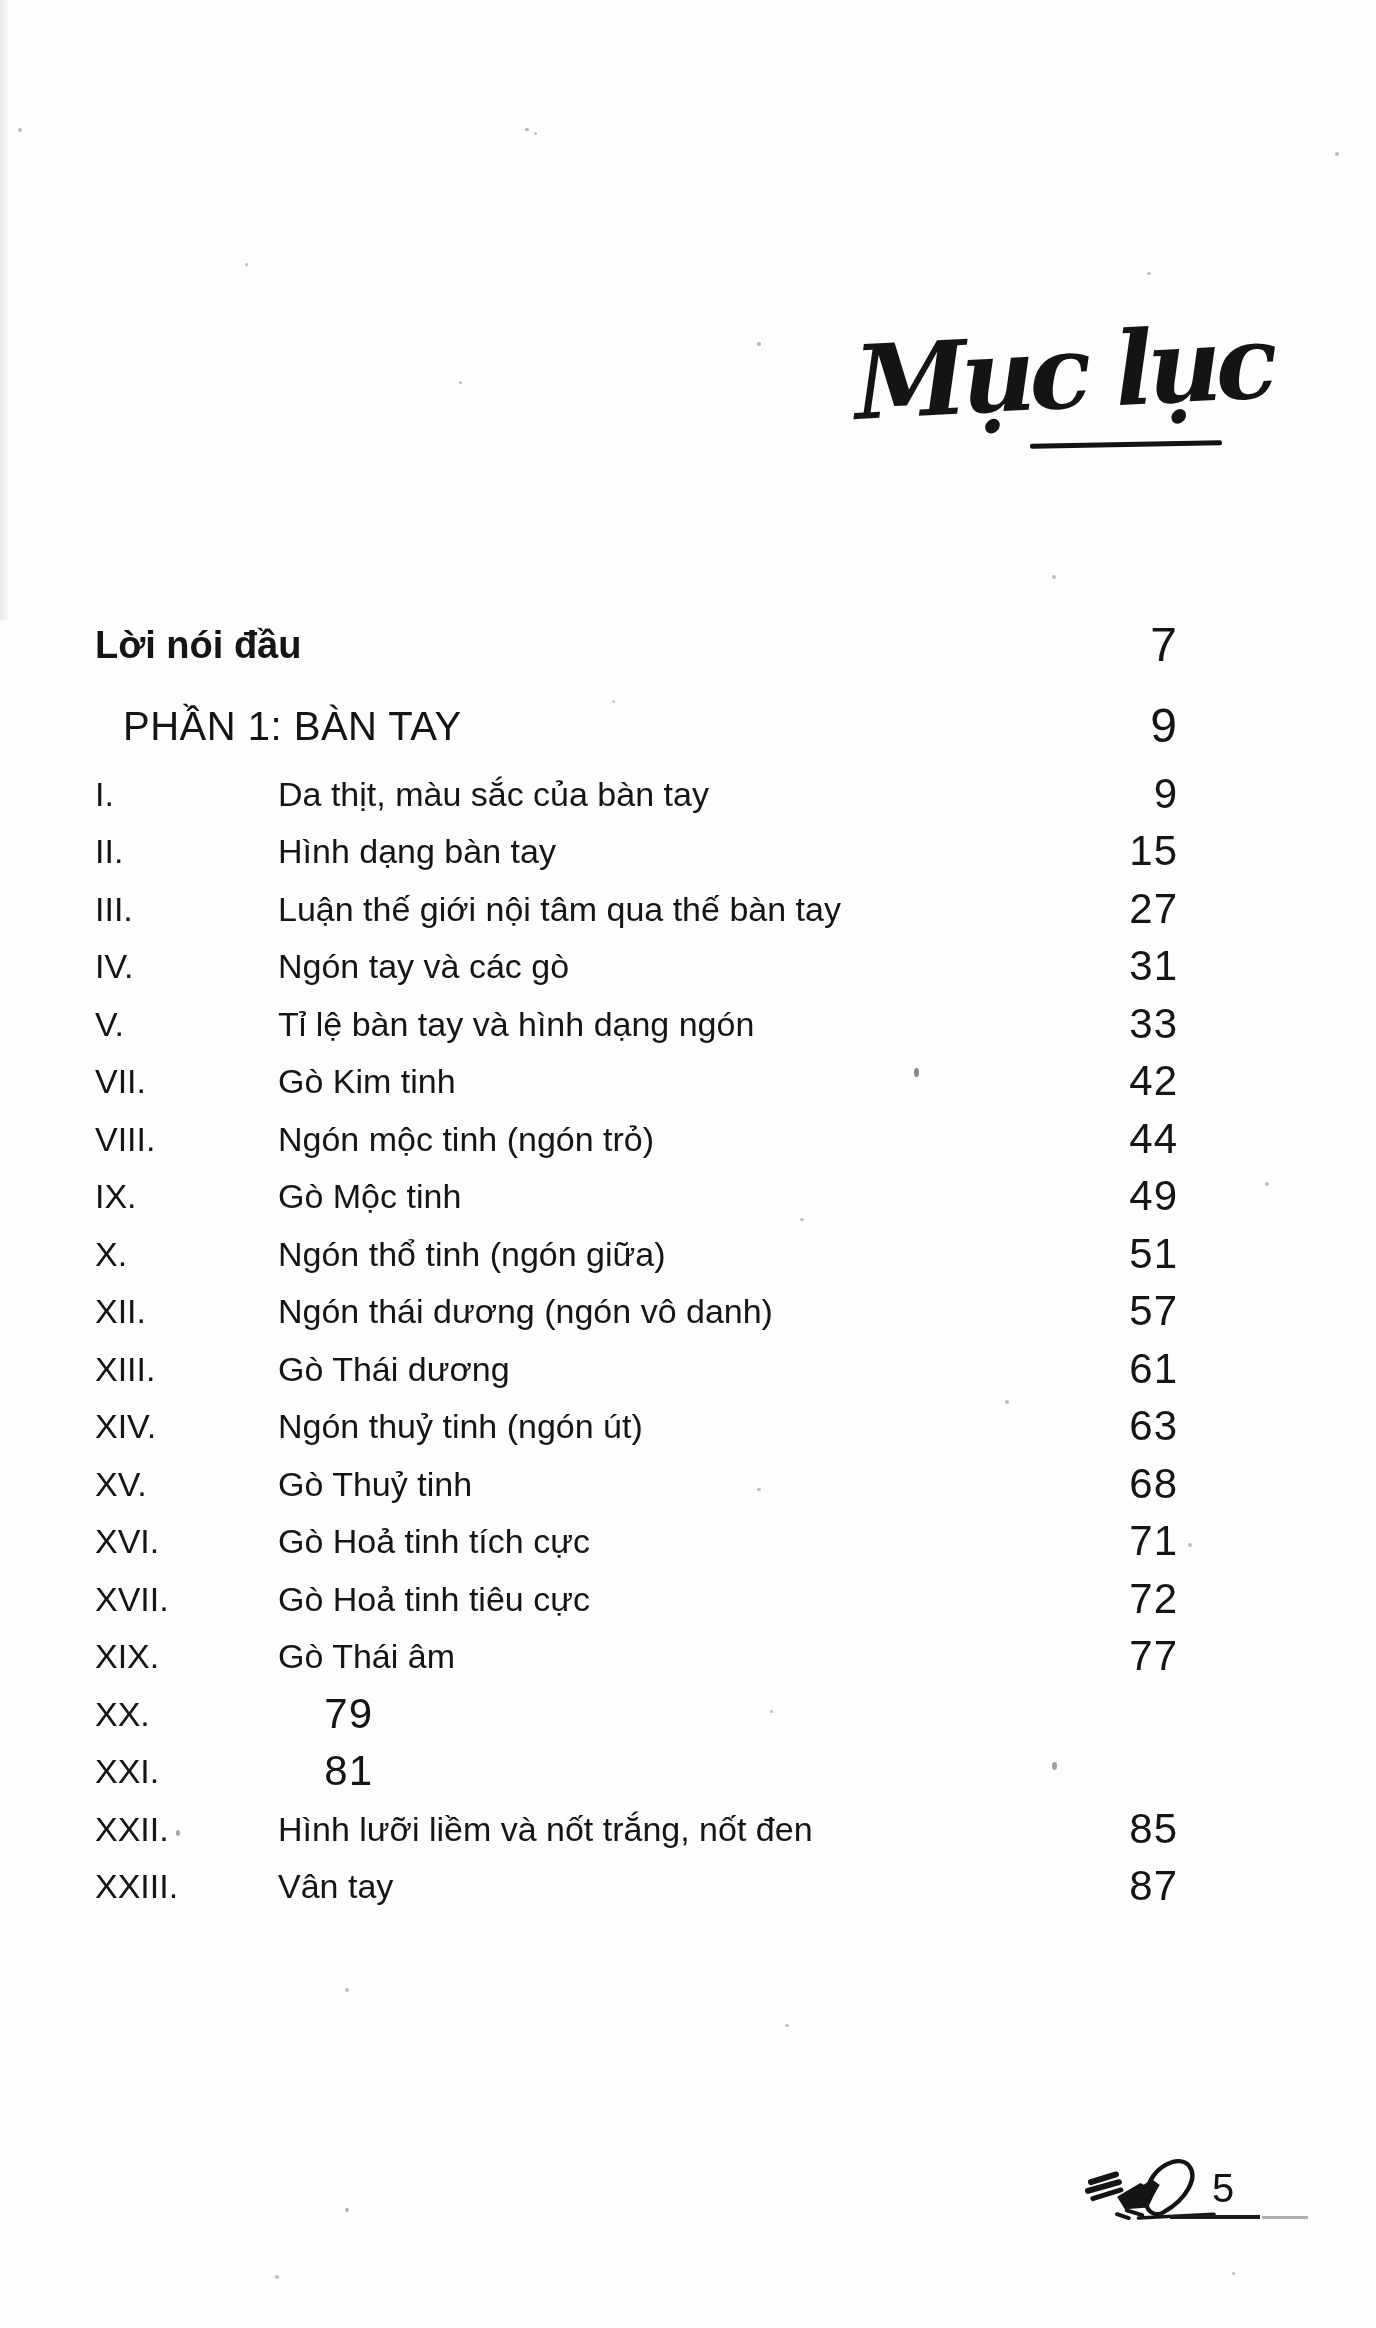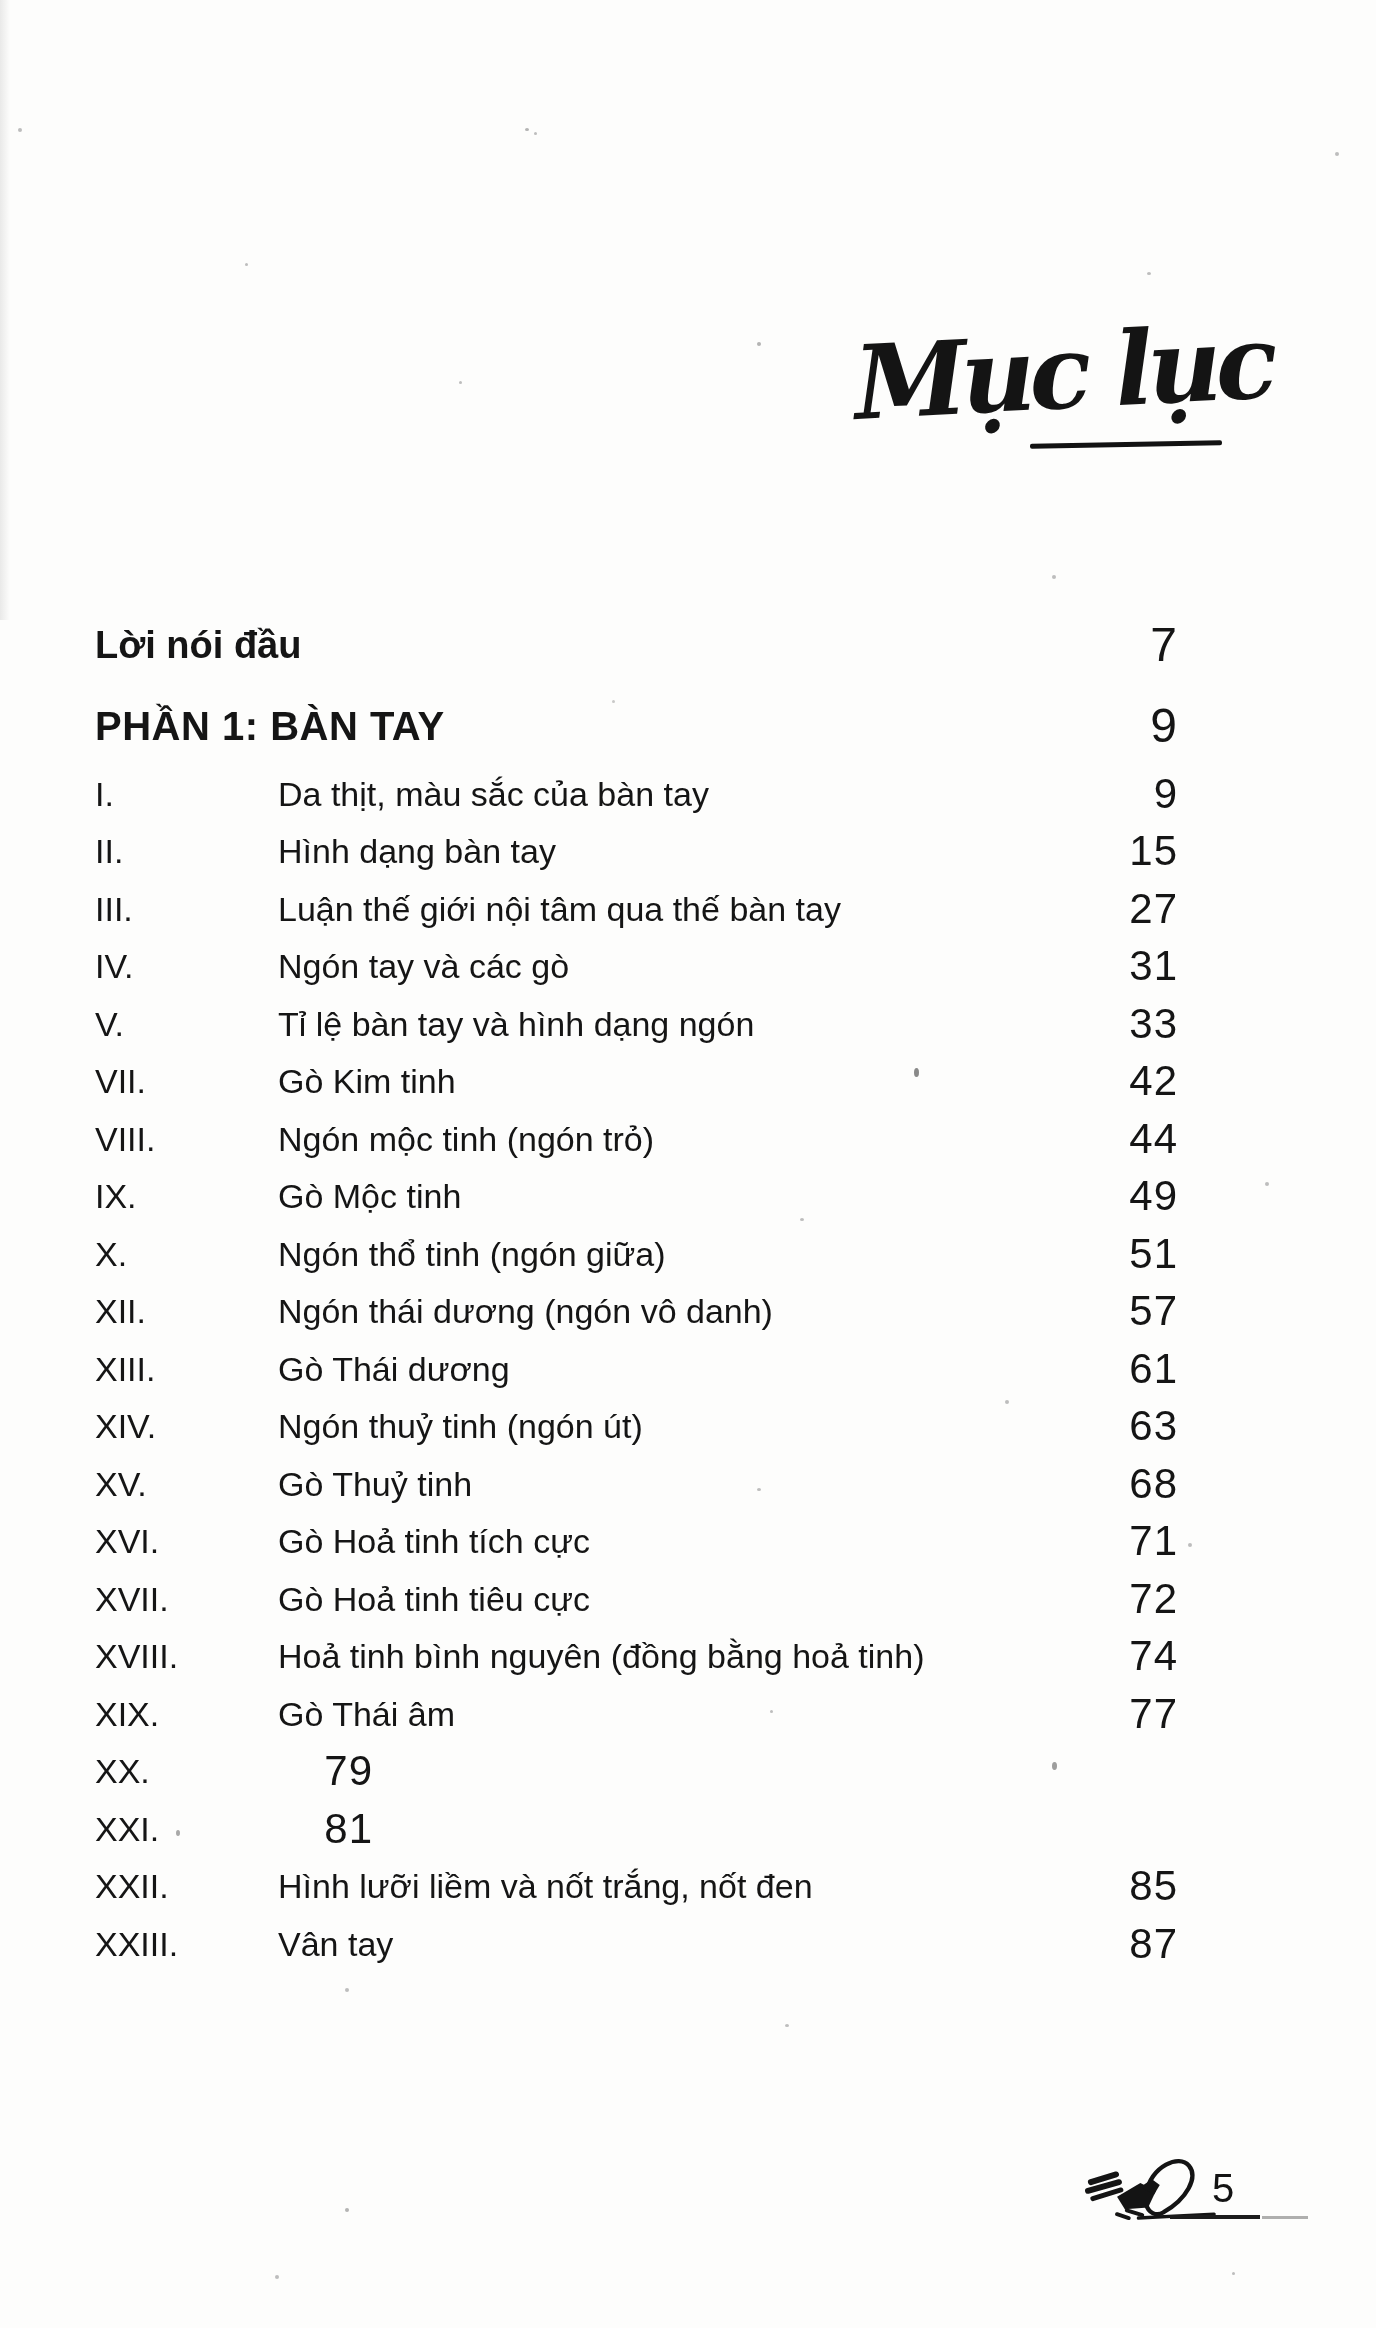--- a/index.html
+++ b/index.html
@@ -64,23 +64,24 @@
   .toc-row .pg   {
     flex:0 0 95px;
     text-align:right;
     font-size:42px;
     letter-spacing:1px;
   }
   .toc-row.front-first  { margin-bottom:24px; }
   .toc-row.front-second { margin-bottom:10px; }
   .toc-row .lbl { flex:1 1 auto; font-size:38px;font-weight:bold; }
   .toc-row.front-second .lbl {
-    font-weight:700;
+    font-weight:400;
     font-size:40px;
     letter-spacing:0.5px;
+    margin-left:28px;
   }
   .toc-row.front-first .pg,
   .toc-row.front-second .pg { font-size:48px; }
 
   
   .footer {
     position:absolute; left:1040px; top:2140px;
     width:250px; height:100px;
   }
   .flourish {
@@ -199,25 +200,20 @@
       </div>
       <div class="toc-row">
         <span class="num">XVI.</span>
         <span class="ttl">Gò Hoả tinh tích cực</span>
         <span class="pg">71</span>
       </div>
       <div class="toc-row">
         <span class="num">XVII.</span>
         <span class="ttl">Gò Hoả tinh tiêu cực</span>
         <span class="pg">72</span>
-      </div>
-      <div class="toc-row">
-        <span class="num">XVIII.</span>
-        <span class="ttl">Hoả tinh bình nguyên (đồng bằng hoả tinh)</span>
-        <span class="pg">74</span>
       </div>
       <div class="toc-row">
         <span class="num">XIX.</span>
         <span class="ttl">Gò Thái âm</span>
         <span class="pg">77</span>
       </div>
       <div class="toc-row">
         <span class="num">XX.</span>
         <span class="pg">79</span>
       </div>

